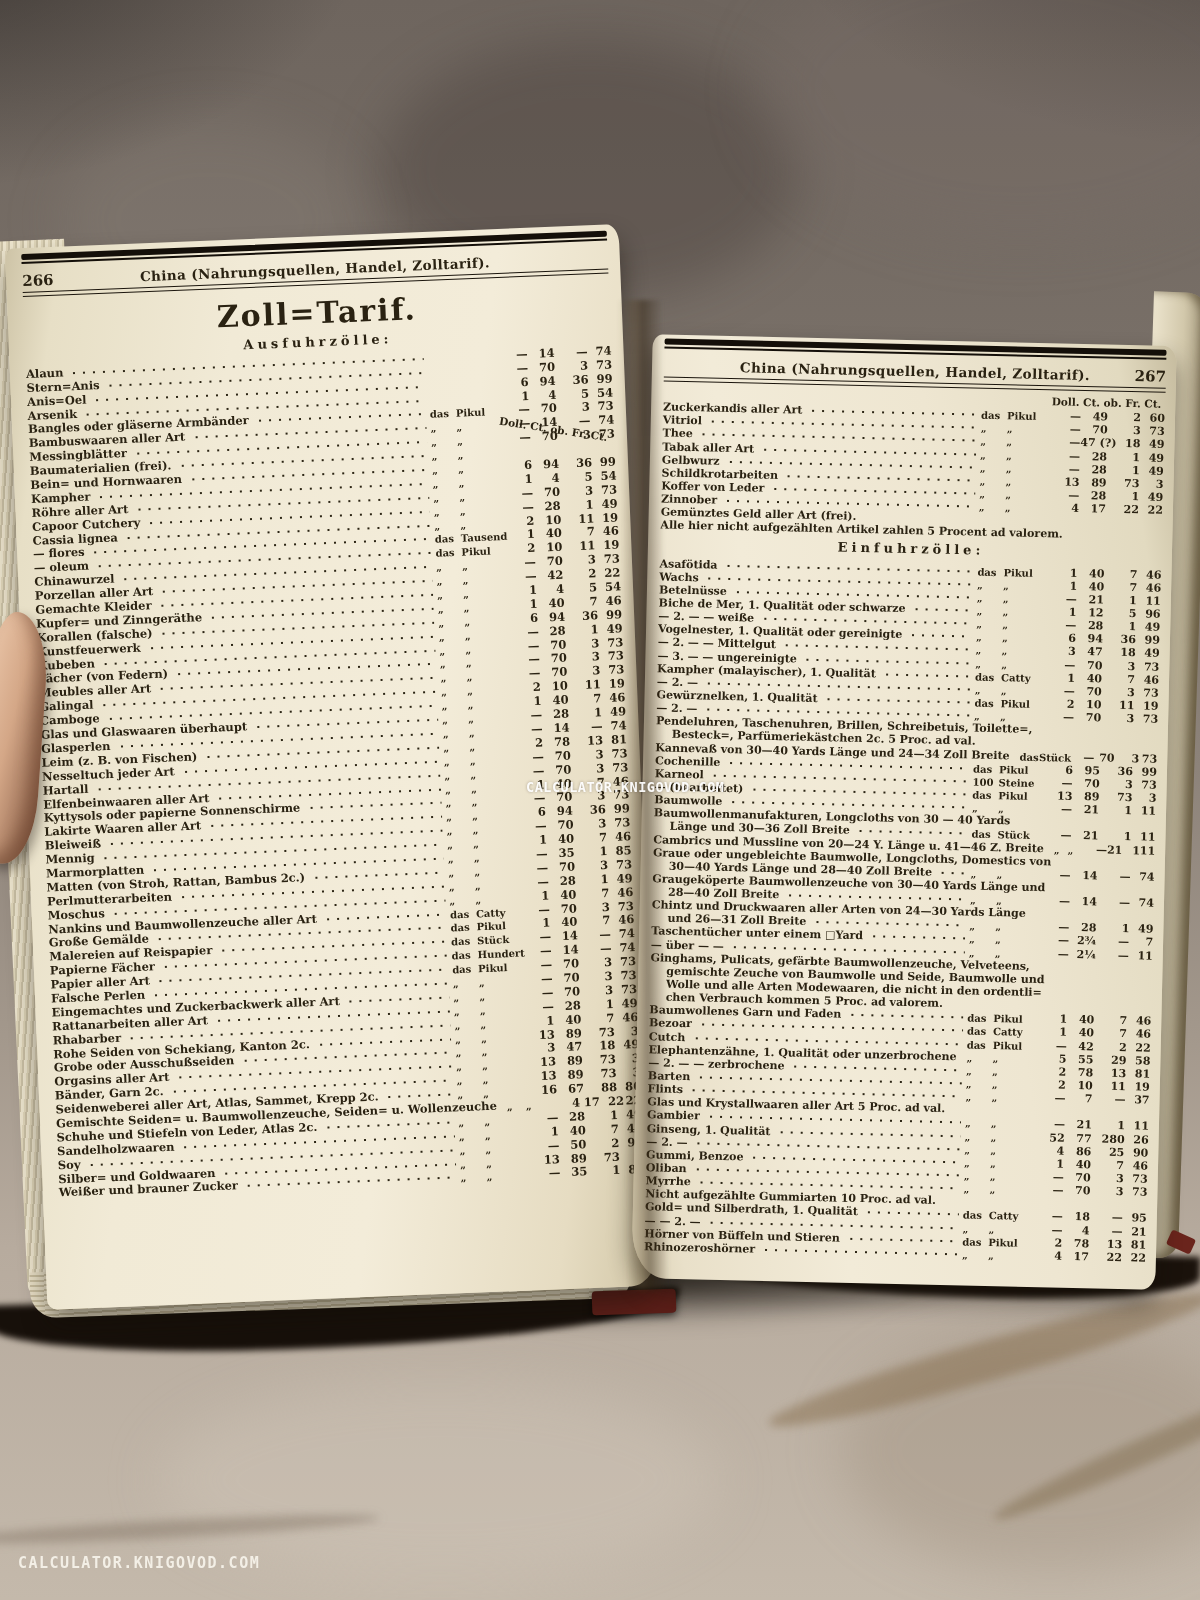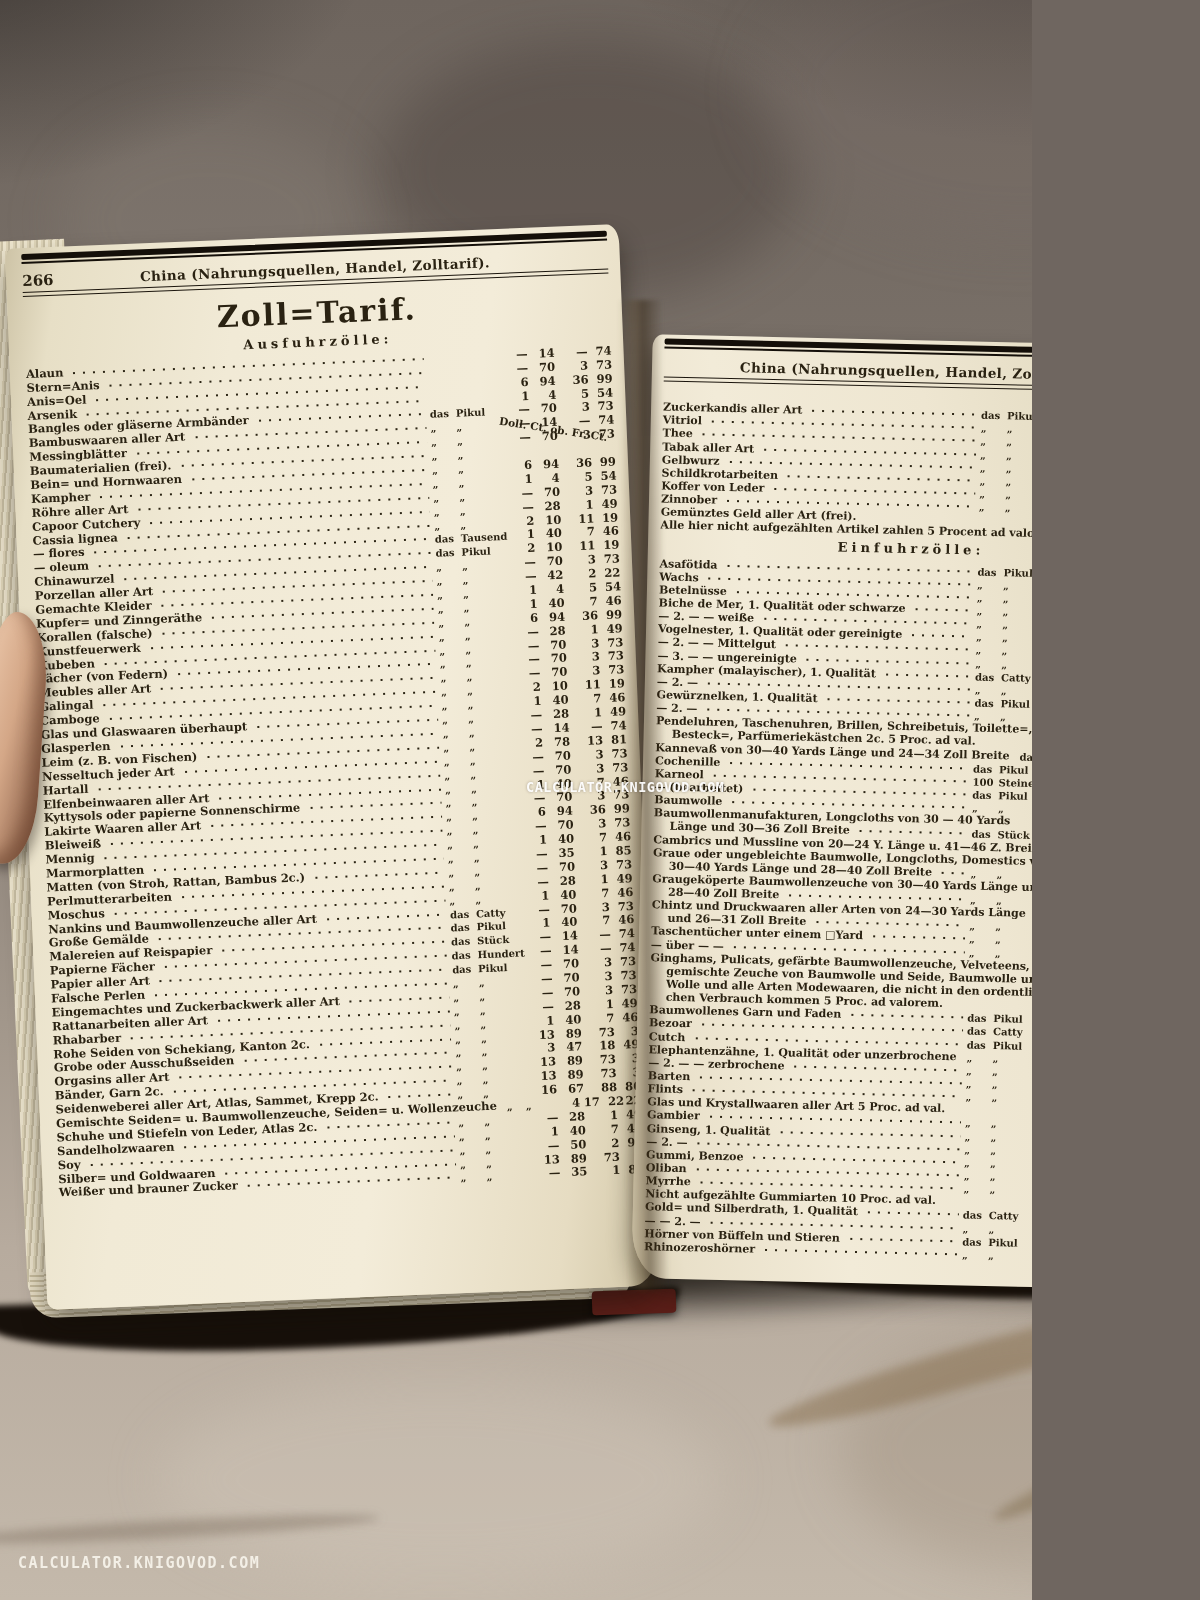--- a/index.html
+++ b/index.html
@@ -1,16 +1,16 @@
 <!DOCTYPE html>
 <html><head>
 <meta charset="utf-8">
 <style>
   html,body{margin:0;padding:0;background:#6f6660;}
-  .scene{position:relative;width:1032px;height:1600px;overflow:hidden;
+  .scene{position:relative;width:1200px;height:1600px;overflow:hidden;
          font-family:"DejaVu Serif", serif;background:linear-gradient(180deg,#6e655e 0%,#7a7169 26%,#8d837a 48%,#a2978b 64%,#b7ab9e 78%,#c4b9ab 100%);}
   
   .blotch{position:absolute;border-radius:50%;filter:blur(26px);}
   .b1{left:380px;top:40px;width:420px;height:260px;background:rgba(56,48,44,.30);}
   .b2{left:760px;top:-60px;width:520px;height:300px;background:rgba(120,110,102,.35);}
   .b3{left:60px;top:120px;width:300px;height:200px;background:rgba(150,140,130,.22);}
   .b4{left:160px;top:1380px;width:560px;height:200px;background:rgba(214,204,192,.30);}
   .b5{left:840px;top:1330px;width:420px;height:240px;background:rgba(150,133,112,.30);}
   .vein{position:absolute;filter:blur(5px);border-radius:50%;}
   .v1{left:760px;top:1340px;width:460px;height:40px;background:rgba(122,96,58,.40);transform:rotate(-16deg);}

